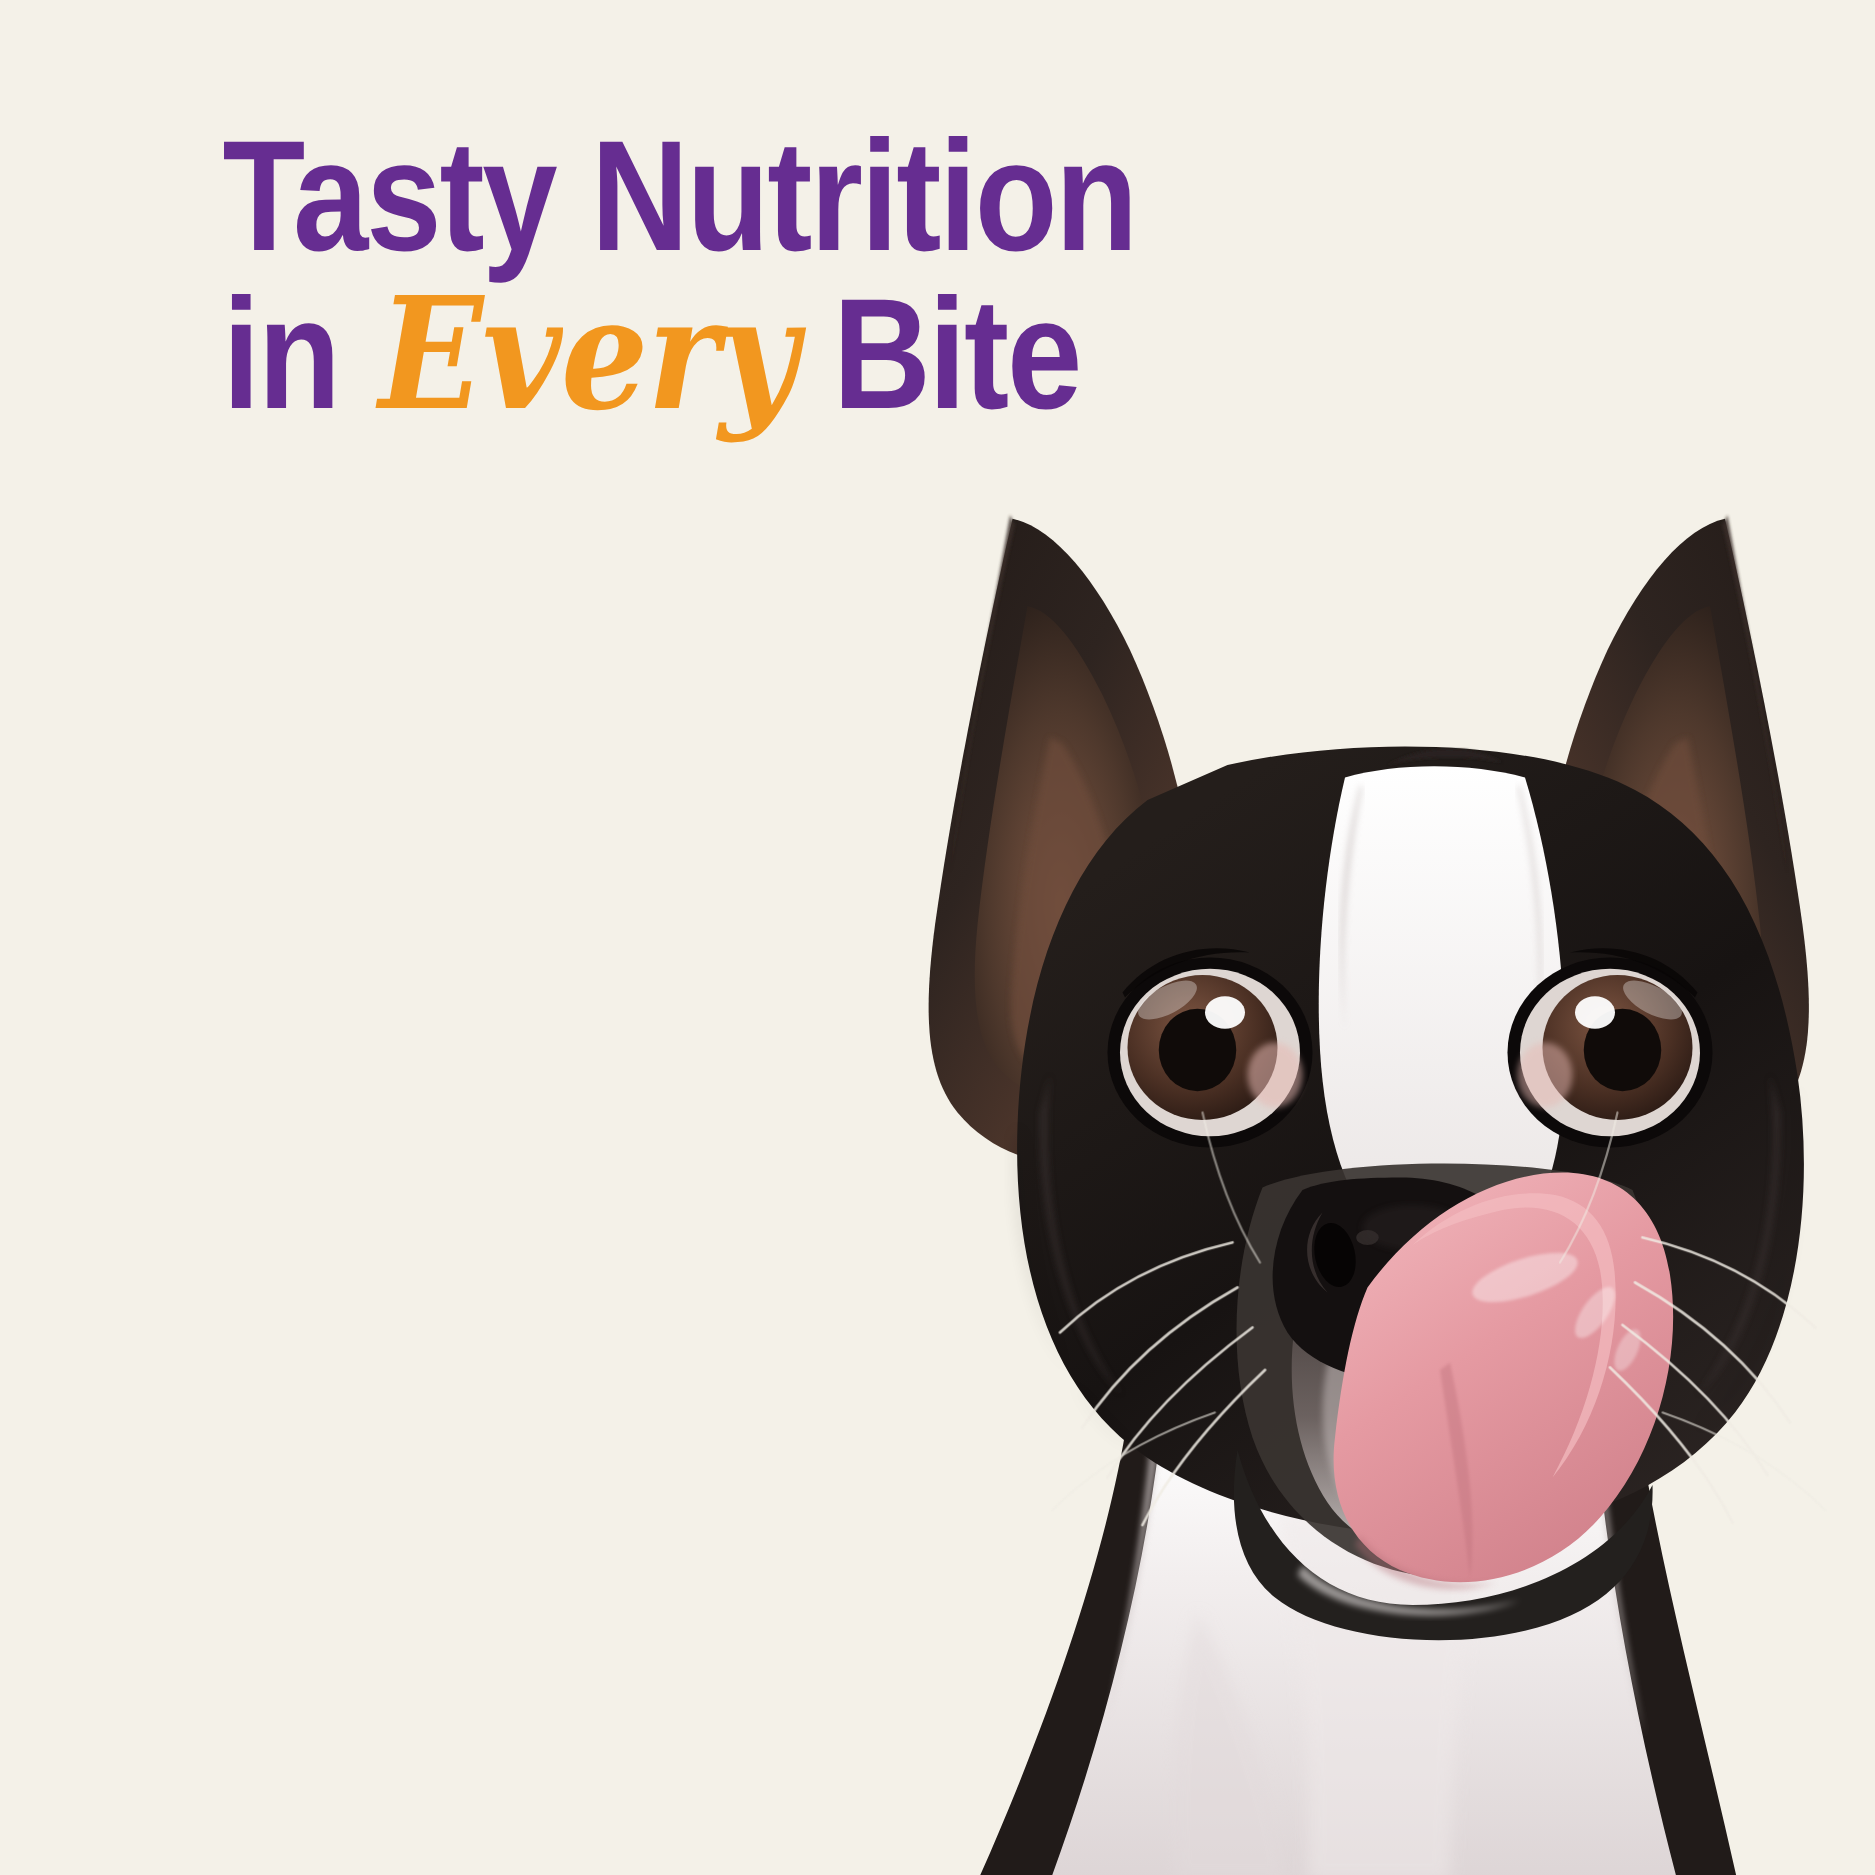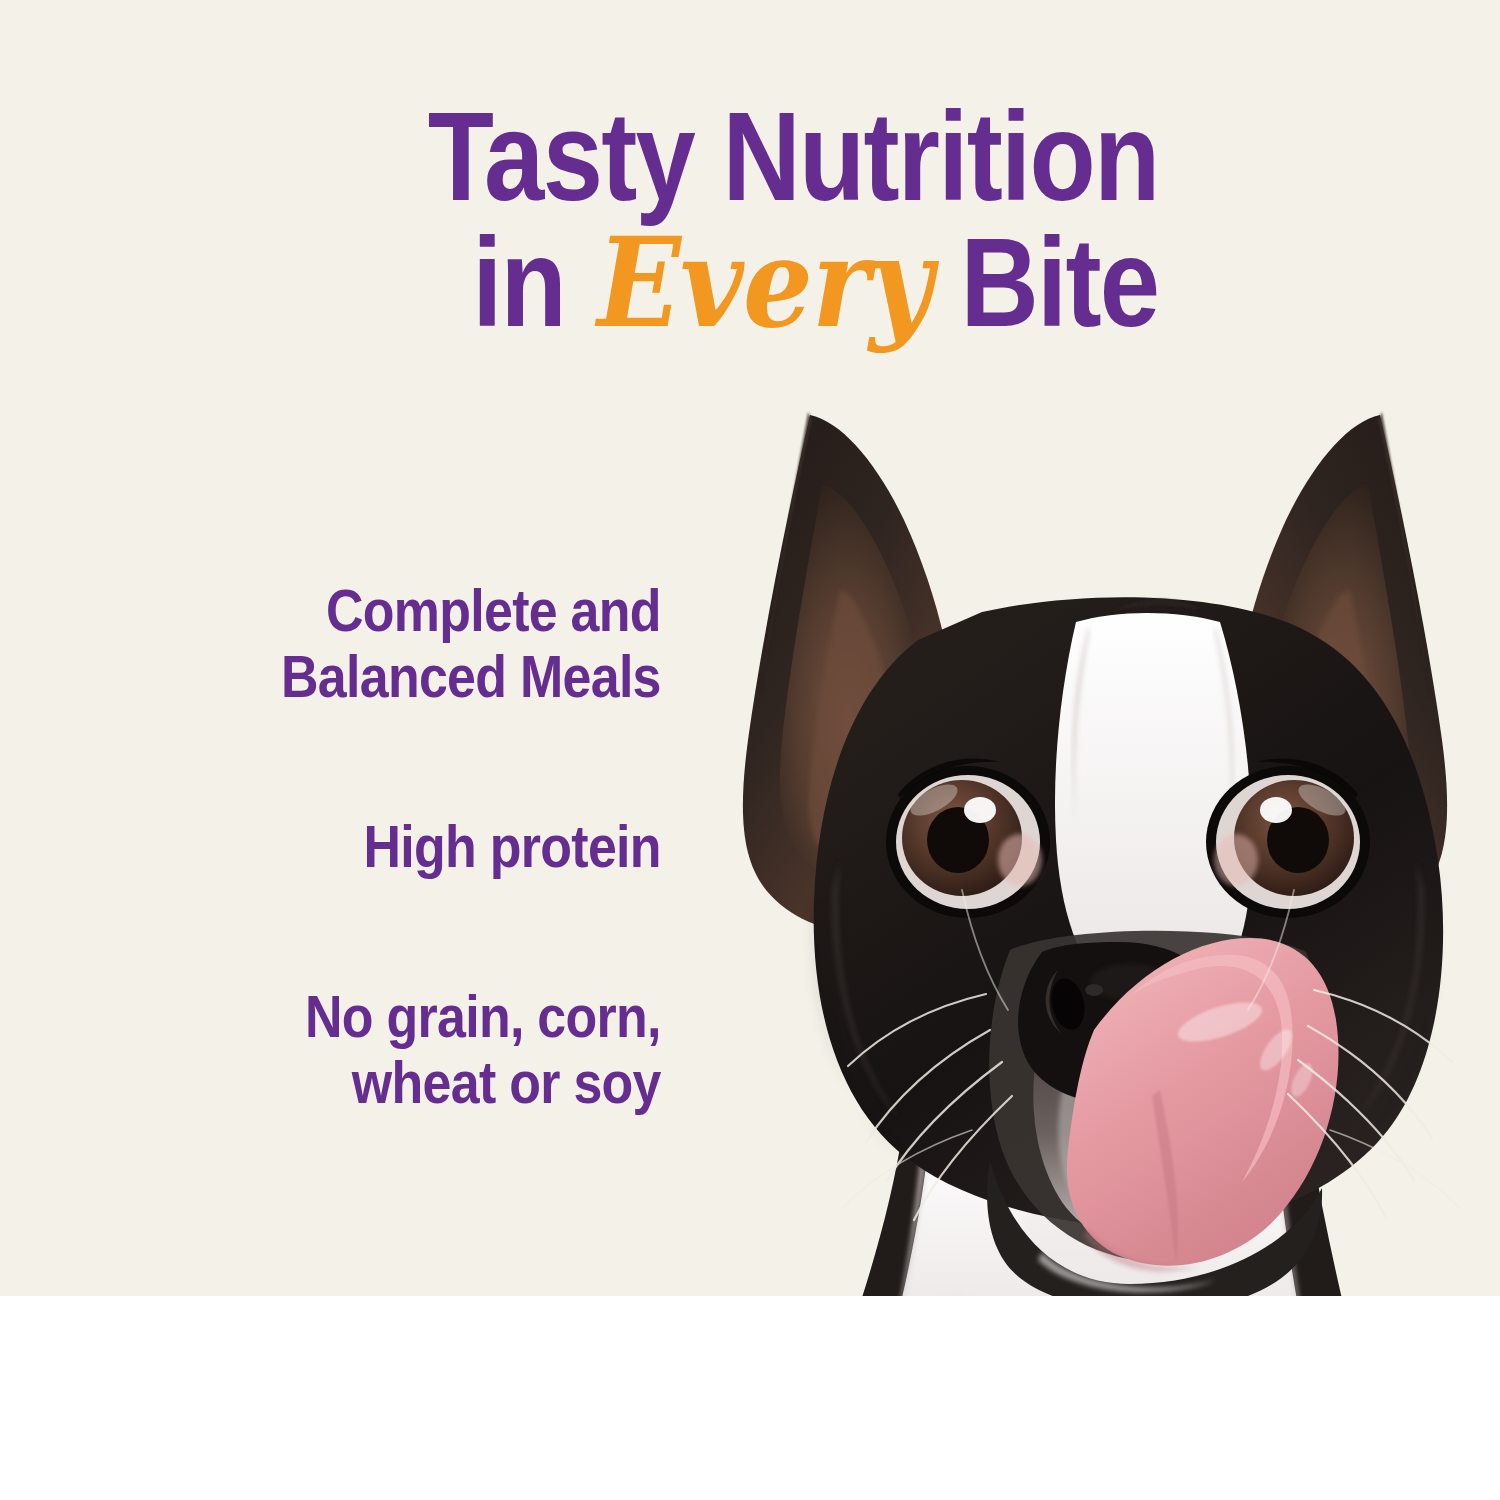--- a/index.html
+++ b/index.html
@@ -3,25 +3,24 @@
 <meta charset="utf-8">
 <style>
   html, body {
     margin: 0;
     padding: 0;
     background: #ffffff;
   }
   .canvas {
     position: relative;
     width: 1500px;
-    height: 1296px;
+    height: 1500px;
     background: #f4f1e8;
     overflow: hidden;
     font-family: "Liberation Sans", sans-serif;
-    text-align: right;
     -webkit-font-smoothing: antialiased;
   }
 
   
   .headline {
     position: absolute;
     left: 178px;
     top: 96px;
     width: 1140px;
     z-index: 6;
@@ -262,21 +261,14 @@
         <path d="M748,470 C756,580 730,702 664,756 C724,716 752,620 750,490 Z" fill="#000000" opacity="0.18" filter="url(#soft2)"></path>
       </g>
     </svg>
   </div>
 
   <div class="headline">
     <div class="headline-line line1">Tasty Nutrition</div>
     <div class="headline-line line2"><span>in </span><span class="em-word">Every</span><span> Bite</span></div>
   </div>
 
-  <div class="benefits">
-    <div class="benefit b1">Complete and
-Balanced Meals</div>
-    <div class="benefit b2">High protein</div>
-    <div class="benefit b3">No grain, corn,
-wheat or soy</div>
-  </div>
 
 </div>
 
 </body></html>

